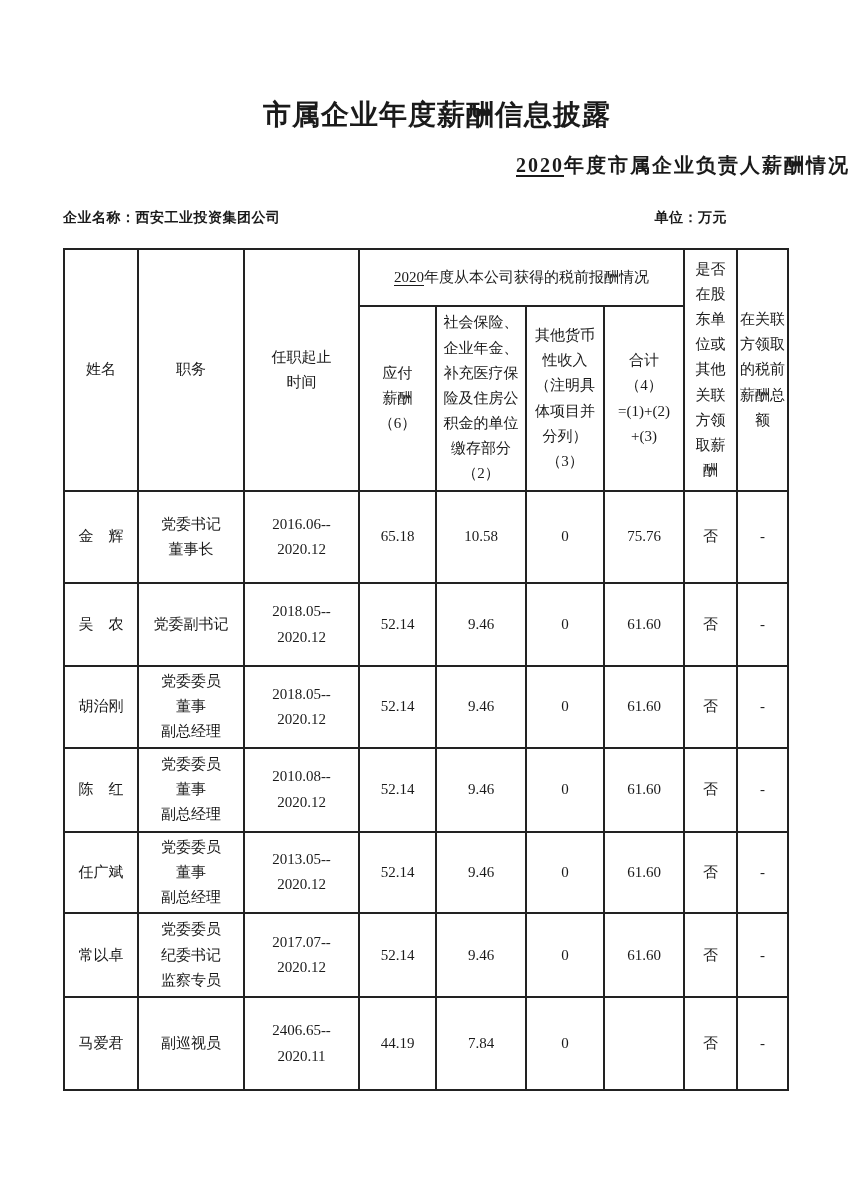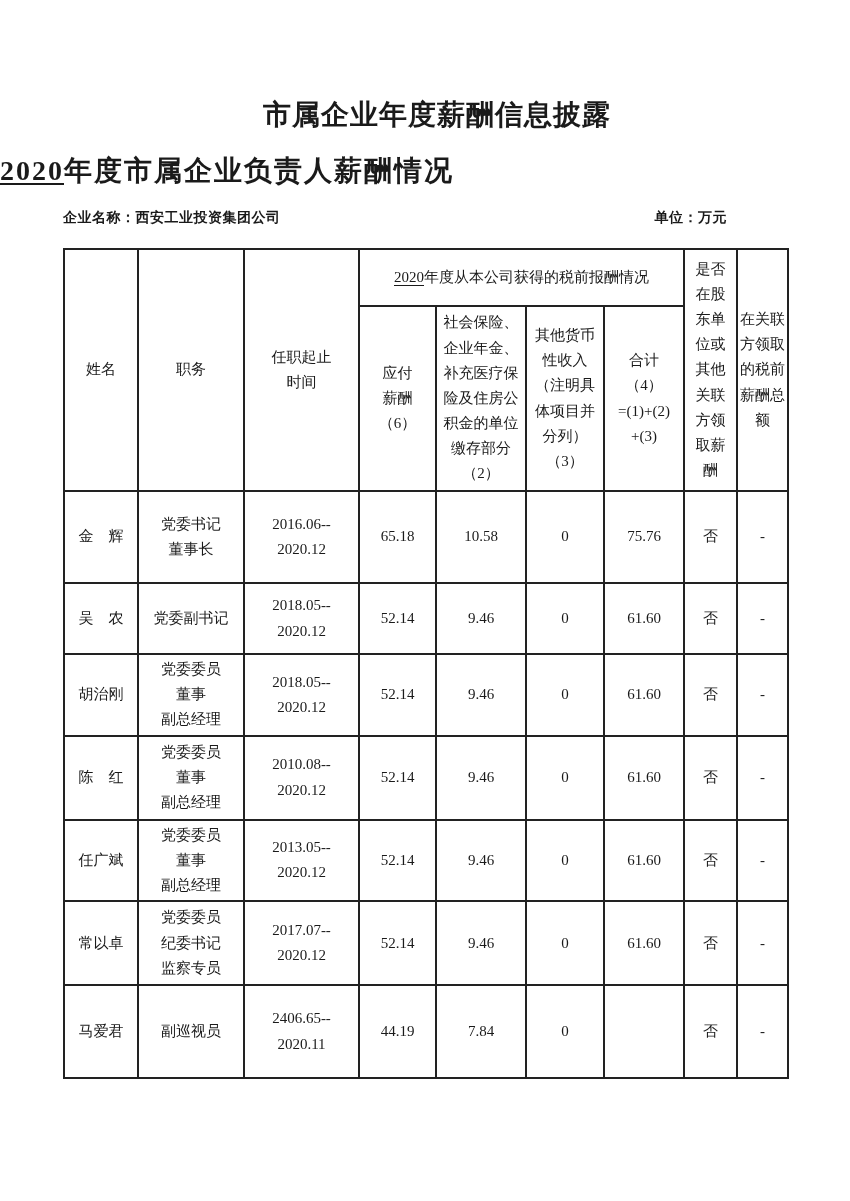--- a/index.html
+++ b/index.html
@@ -16,22 +16,22 @@
     position: absolute;
     top: 96px; left: 12px; width: 100%;
     text-align: center;
     font-size: 28px;
     font-weight: bold;
     letter-spacing: 1px;
   }
   .doc-subtitle {
     position: absolute;
     top: 152px; left: 0; width: 100%;
-    text-align: left;
-    font-size: 28px;
+    text-align: right;
+    font-size: 20px;
     font-weight: bold;
     letter-spacing: 2px;
   }
   .u { text-decoration: underline; text-underline-offset: 3px; }
   .meta-line {
     position: absolute;
     top: 209px; left: 63px; width: 724px;
     display: flex;
     justify-content: space-between;
     font-family: "Liberation Sans", "DejaVu Sans", sans-serif;
@@ -145,21 +145,21 @@
 董事长</td>
         <td>2016.06--
 2020.12</td>
         <td>65.18</td>
         <td>10.58</td>
         <td>0</td>
         <td>75.76</td>
         <td>否</td>
         <td>-</td>
       </tr>
-      <tr style="height:71px">
+      <tr style="height:83px">
         <td>吴　农</td>
         <td>党委副书记</td>
         <td>2018.05--
 2020.12</td>
         <td>52.14</td>
         <td>9.46</td>
         <td>0</td>
         <td>61.60</td>
         <td>否</td>
         <td>-</td>

